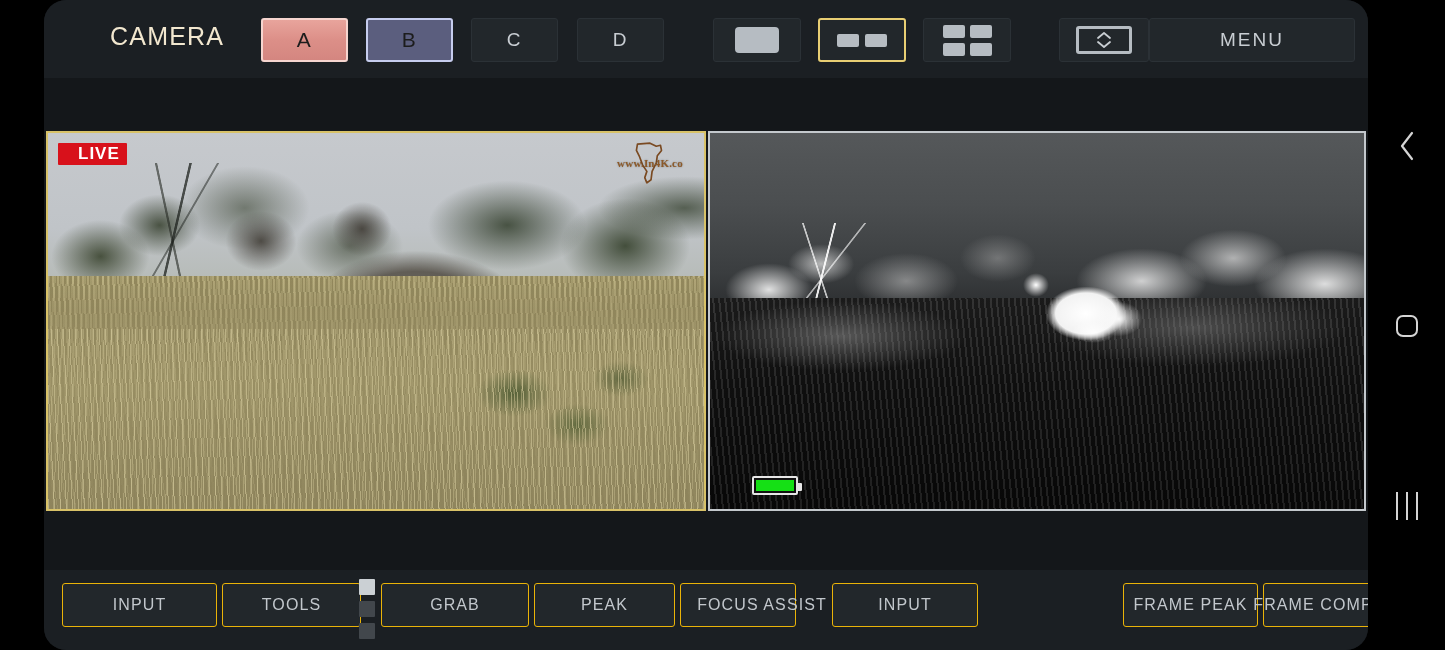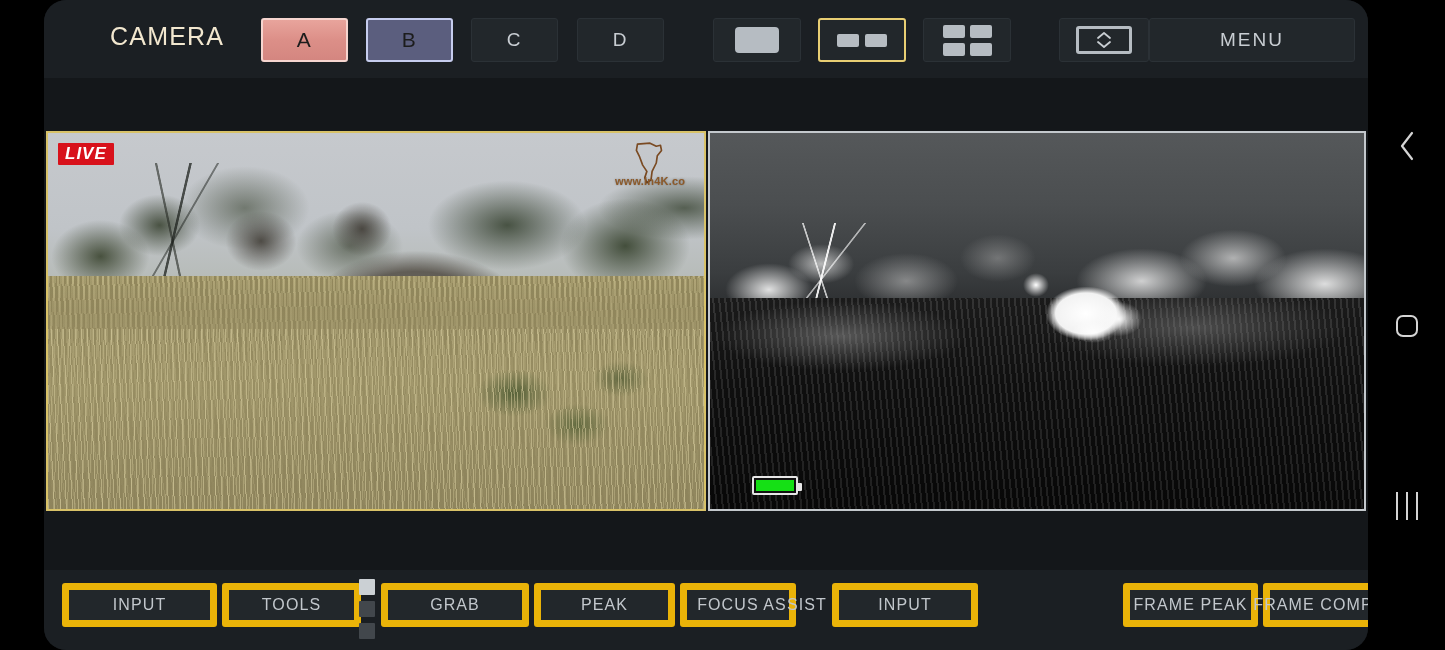--- a/index.html
+++ b/index.html
@@ -189,32 +189,31 @@
       repeating-linear-gradient(93deg, rgba(198,188,142,.45) 0 1px, transparent 1px 7px),
       repeating-linear-gradient(82deg, rgba(176,166,122,.4) 0 1px, transparent 1px 9px);
   }
 
   .live-badge {
     position:absolute; left:10px; top:10px;
     background:#d8111b;
     color:#fff;
     font-size:17px;
     font-weight:bold;
-    font-style:italic;
     letter-spacing:1px;
-    padding:2px 7px 3px 7px;
+    padding:2px 7px 3px 20px;
     line-height:1;
     border-radius:1px;
     text-align:right;
   }
 
   .watermark {
     position:absolute; right:8px; top:6px;
     width:92px; height:48px;
-    display:flex; align-items:flex-end; justify-content:center;
+    display:flex; align-items:center; justify-content:center;font-family:Liberation Serif, serif;
   }
   .watermark .wm-africa {
     position:absolute; left:50%; top:50%;
     transform:translate(-50%,-50%);
     width:46px; height:46px;
   }
   .watermark .wm-text {
     position:relative;
     color:#8c5a2a;
     font-size:11px;
@@ -298,21 +297,21 @@
   .bottom-bar {
     position:absolute;
     left:44px; bottom:0; width:1324px; height:80px;
     background:#1b1f23;
     border-radius:0 0 22px 22px;
   }
   .bb-btn {
     position:absolute;
     top:13px; height:44px;
     background:#22272b;
-    border:7px solid #eab308;
+    border:1px solid #eab308;
     border-radius:3px;
     display:flex; align-items:center; justify-content:center;
     color:#c2c7cc;
     font-size:16px;
     letter-spacing:1.1px;
     cursor:pointer;
     user-select:none;
     white-space:nowrap;
   }
   .page-dots {

